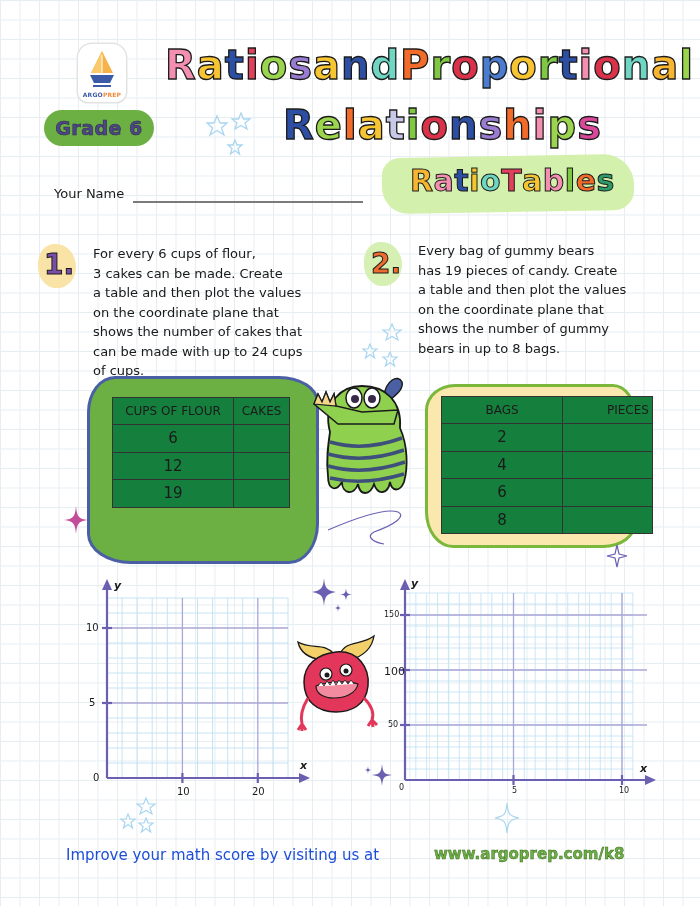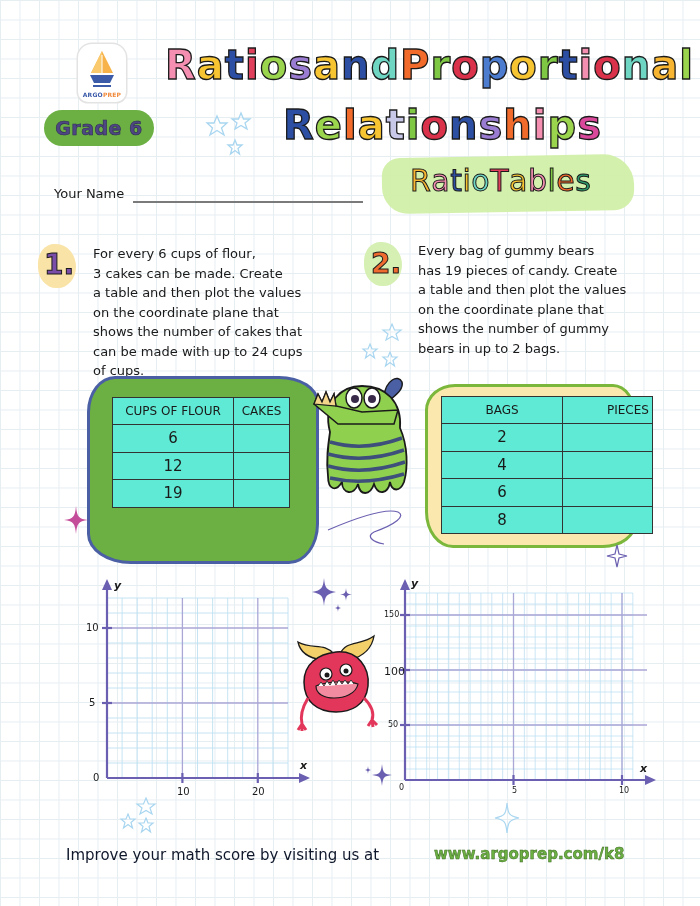--- a/index.html
+++ b/index.html
@@ -49,21 +49,21 @@
   .title1 { left: 165px; top: 42px; }
   .title2 { left: 283px; top: 102px; }
   .title-line span { display: inline-block; }
 
   .subtitle-bg {
     left: 382px; top: 156px; width: 252px; height: 56px;
     background: #cfeea4; border-radius: 18px 30px 20px 26px;
     transform: rotate(-1deg); opacity: 0.9;
   }
   .subtitle {
-    left: 410px; top: 163px; font-family: "DejaVu Sans", sans-serif; font-weight: normal;
+    left: 410px; top: 163px; font-family: "DejaVu Sans", sans-serif; font-weight: bold;
     font-size: 30px; -webkit-text-stroke: 1px #1a1a1a; white-space: nowrap; letter-spacing: 0.5px;
   }
   .subtitle span { display: inline-block; }
 
   
   .name-label { left: 54px; top: 186px; font-size: 13px; font-family: "DejaVu Sans", sans-serif; }
   .name-line { left: 133px; top: 201px; width: 230px; height: 1.5px; background: #7a7a7a; }
 
   
   .num-blob { width: 38px; height: 44px; border-radius: 45% 55% 50% 50%; }
@@ -88,41 +88,41 @@
     left: 87px; top: 376px; width: 232px; height: 188px;
     background: #6cb043; border: 3px solid #4a5fa4;
     border-radius: 28px 40px 30px 44px / 36px 26px 40px 30px;
   }
   .blob-yellow {
     left: 425px; top: 384px; width: 212px; height: 164px;
     background: #fbe8ae; border: 3px solid #7ab73b;
     border-radius: 30px 24px 34px 28px / 26px 34px 26px 36px;
   }
   table.ratio {
-    position: absolute; border-collapse: collapse; background: #5eead4;
+    position: absolute; border-collapse: collapse; background: #15803d;
   }
   table.ratio td, table.ratio th {
     border: 1.5px solid #333; text-align: center;
     font-family: "DejaVu Sans", sans-serif; color: #1a1a1a;
   }
   table.ratio th { font-weight: normal; font-size: 12px; height: 27px; padding: 0 3px; }
   table.ratio td { font-size: 15px; height: 27.5px; }
   .t1 { left: 112px; top: 397px; }
   .t1 .c1 { width: 121px; } .t1 .c2 { width: 56px; }
   .t2 { left: 441px; top: 396px; }
   .t2 .c1 { width: 121px; } .t2 .c2 { width: 63px; padding-left: 44px; }
 
   
   .chart { position: absolute; }
   .tick-label { position: absolute; font-family: "DejaVu Sans", sans-serif; font-size: 10px; color: #1a1a1a; }
   .axis-letter { position: absolute; font-family: "DejaVu Sans", sans-serif; font-size: 11px; font-weight: bold; font-style: italic; color: #1a1a1a; }
 
   
   .footer {
-    left: 66px; top: 846px; font-family: "DejaVu Sans", sans-serif; font-size: 15px; color: #0f172a; white-space: nowrap;
+    left: 66px; top: 846px; font-family: "DejaVu Sans", sans-serif; font-size: 15px; color: #1d4ed8; white-space: nowrap;
   }
   .footer-link {
     left: 434px; top: 845px; font-family: "DejaVu Sans", sans-serif; font-size: 15px; font-weight: bold;
     color: #6cb043; -webkit-text-stroke: 0.5px #3d6b22; white-space: nowrap;
   }
 </style>
 </head>
 <body>
 
 <div class="abs logo">
@@ -177,21 +177,21 @@
 </div>
 
 <div class="abs num-blob num2-blob"></div>
 <div class="abs num num2">2.</div>
 <div class="abs problem-text p2">
   <div>Every bag of gummy bears</div>
   <div>has 19 pieces of candy. Create</div>
   <div>a table and then plot the values</div>
   <div>on the coordinate plane that</div>
   <div>shows the number of gummy</div>
-  <div>bears in up to 2 bags.</div>
+  <div>bears in up to 8 bags.</div>
 </div>
 
 <svg class="abs" style="left:360px;top:322px" width="46" height="50" viewBox="0 0 46 50">
   <g fill="none" stroke="#a9d6f0" stroke-width="1.2">
     <polygon points="32,2 34.5,8 41,8 36,12 38,18 32,14.5 26,18 28,12 23,8 29.5,8"></polygon>
     <polygon points="10,22 12,27 17,27 13,30.5 14.5,36 10,32.5 5.5,36 7,30.5 3,27 8,27"></polygon>
     <polygon points="30,30 32,35 37,35 33,38.5 34.5,44 30,40.5 25.5,44 27,38.5 23,35 28,35"></polygon>
   </g>
 </svg>
 

